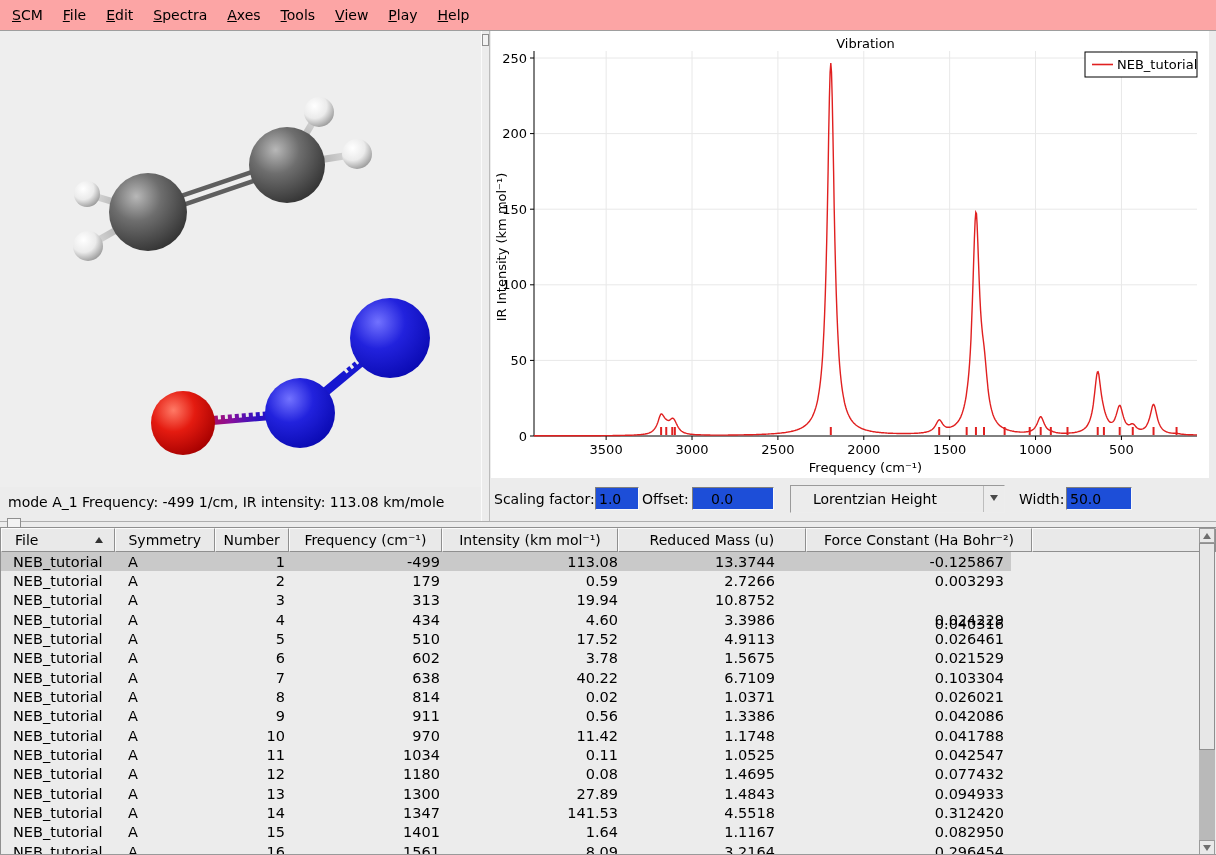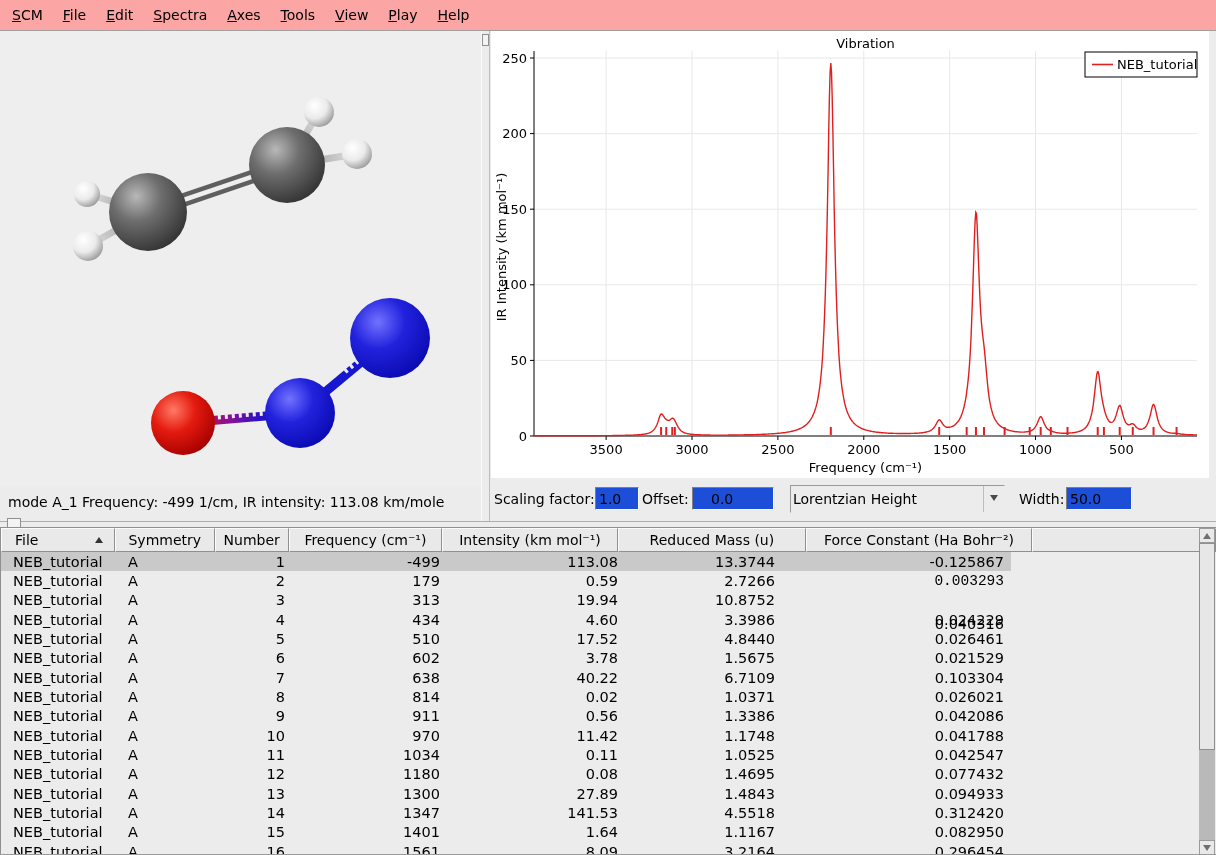--- a/index.html
+++ b/index.html
@@ -27,21 +27,21 @@
   #chart-panel{position:absolute;left:491px;top:31px;width:718px;height:447px;background:#ffffff;}
 
   
   #controls{position:absolute;left:490px;top:478px;width:726px;height:43px;background:#ececec;}
   .ctl-label{position:absolute;top:13px;font-size:14px;white-space:nowrap;}
   .ctl-entry{position:absolute;top:9px;height:23px;background:#1d4ed8;border:1px solid;
              border-color:#7f7f7f #f8f8f8 #f8f8f8 #7f7f7f;box-sizing:border-box;
              font-family:inherit;font-size:14px;padding:0 3px;color:#000;outline:none;}
   #combo{position:absolute;left:300px;top:7px;width:215px;height:28px;background:#ececec;
          border:1px solid;border-color:#9a9a9a #ededed #ededed #9a9a9a;box-sizing:border-box;font-size:14px;}
-  #combo .val{position:absolute;left:2px;top:5px;}
+  #combo .val{position:absolute;left:22px;top:5px;}
   #combo .arrow-box{position:absolute;right:0;top:0;width:21px;height:100%;border-left:1px solid #bdbdbd;box-sizing:border-box;}
   #combo .arrow{position:absolute;left:6px;top:9px;width:0;height:0;
                 border-left:4px solid transparent;border-right:4px solid transparent;border-top:6px solid #4a4a4a;}
 
   
   #table-frame{position:absolute;left:0;top:527px;width:1216px;height:328px;background:#ececec;
                border-top:1px solid #8f8f8f;border-left:1px solid #8f8f8f;box-sizing:border-box;overflow:hidden;}
   #thead{display:flex;height:24px;}
   .hcell{box-sizing:border-box;background:#e9e9e9;border:1px solid;border-color:#fbfbfb #8f8f8f #8f8f8f #fbfbfb;
          font-size:14px;display:flex;align-items:center;justify-content:center;position:relative;white-space:nowrap;overflow:hidden;}
@@ -282,21 +282,21 @@
           <div class="tcell ar" style="width: 157px;">13.3744</div>
           <div class="tcell ar" style="width: 229px;">-0.125867</div>
         </div>
         <div class="trow">
           <div class="tcell al" style="width: 115px;">NEB_tutorial</div>
           <div class="tcell al" style="width: 101px;">A</div>
           <div class="tcell ar" style="width: 75px;">2</div>
           <div class="tcell ar" style="width: 155px;">179</div>
           <div class="tcell ar" style="width: 178px;">0.59</div>
           <div class="tcell ar" style="width: 157px;">2.7266</div>
-          <div class="tcell ar" style="width: 229px; font-family: Liberation Mono, monospace;">0.003293</div>
+          <div class="tcell ar" style="width: 229px;">0.003293</div>
         </div>
         <div class="trow">
           <div class="tcell al" style="width: 115px;">NEB_tutorial</div>
           <div class="tcell al" style="width: 101px;">A</div>
           <div class="tcell ar" style="width: 75px;">3</div>
           <div class="tcell ar" style="width: 155px;">313</div>
           <div class="tcell ar" style="width: 178px; text-align: center;">19.94</div>
           <div class="tcell ar" style="width: 157px;">10.8752</div>
           <div class="tcell ar" style="width: 229px; margin-top: 48px;">0.040316</div>
         </div>
@@ -308,21 +308,21 @@
           <div class="tcell ar" style="width: 178px;">4.60</div>
           <div class="tcell ar" style="width: 157px;">3.3986</div>
           <div class="tcell ar" style="width: 229px;">0.024229</div>
         </div>
         <div class="trow">
           <div class="tcell al" style="width: 115px;">NEB_tutorial</div>
           <div class="tcell al" style="width: 101px;">A</div>
           <div class="tcell ar" style="width: 75px;">5</div>
           <div class="tcell ar" style="width: 155px;">510</div>
           <div class="tcell ar" style="width: 178px;">17.52</div>
-          <div class="tcell ar" style="width: 157px;">4.8440</div>
+          <div class="tcell ar" style="width: 157px;">4.9113</div>
           <div class="tcell ar" style="width: 229px;">0.026461</div>
         </div>
         <div class="trow">
           <div class="tcell al" style="width: 115px;">NEB_tutorial</div>
           <div class="tcell al" style="width: 101px;">A</div>
           <div class="tcell ar" style="width: 75px;">6</div>
           <div class="tcell ar" style="width: 155px;">602</div>
           <div class="tcell ar" style="width: 178px;">3.78</div>
           <div class="tcell ar" style="width: 157px;">1.5675</div>
           <div class="tcell ar" style="width: 229px;">0.021529</div>

